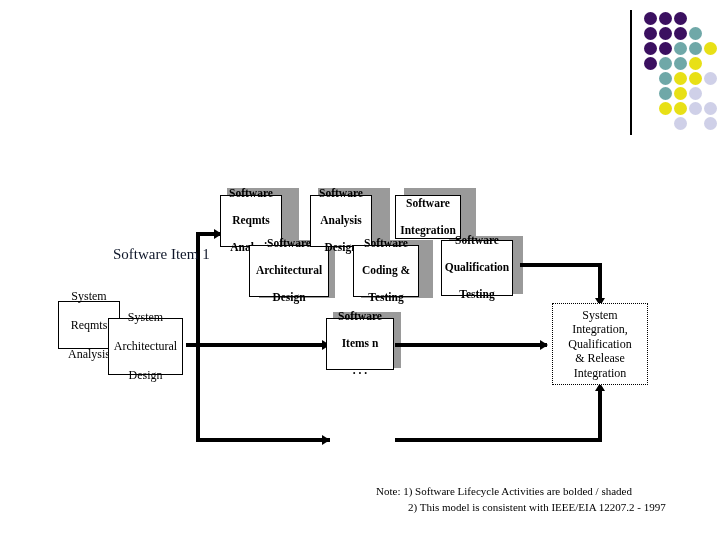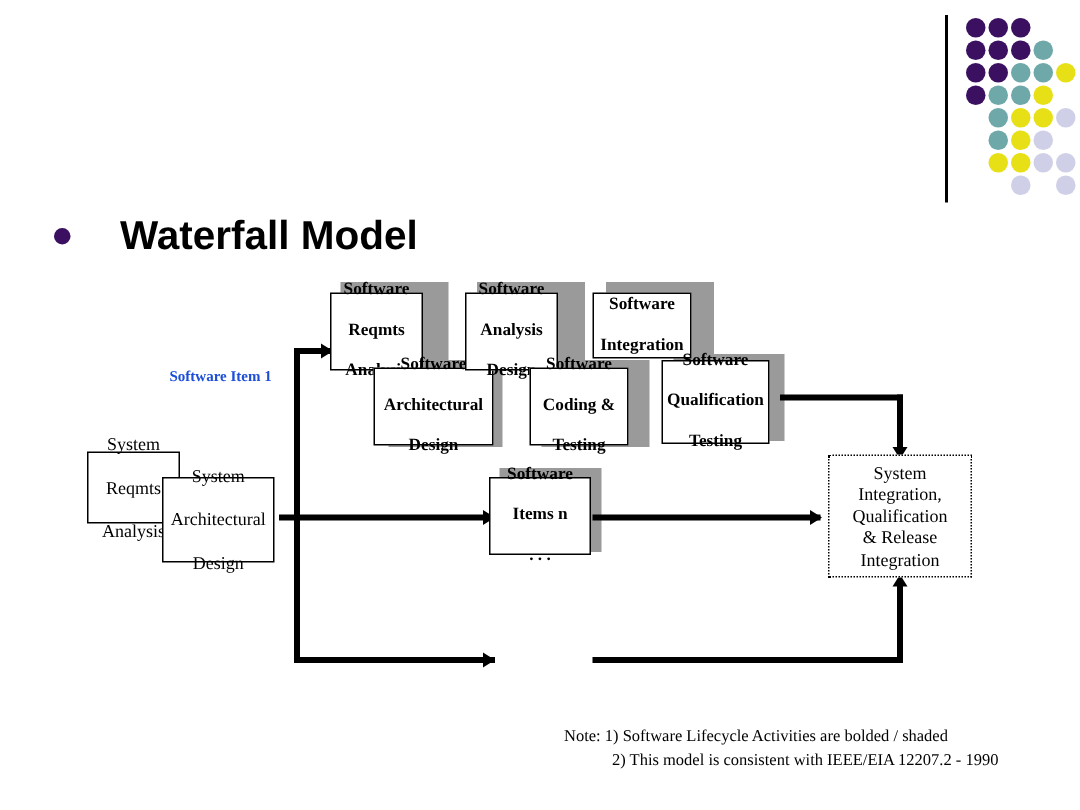--- a/index.html
+++ b/index.html
@@ -44,22 +44,22 @@
   .arrow-r{position:absolute;width:0;height:0;z-index:2;
      border-top:5px solid transparent;border-bottom:5px solid transparent;
      border-left:8px solid #000;}
   .arrow-d{position:absolute;width:0;height:0;z-index:2;
      border-left:5px solid transparent;border-right:5px solid transparent;
      border-top:8px solid #000;}
   .arrow-u{position:absolute;width:0;height:0;z-index:2;
      border-left:5px solid transparent;border-right:5px solid transparent;
      border-bottom:8px solid #000;}
 
-  #label-sw-item1{position:absolute;left:113px;top:246px;font-weight:bold;
-                  font-size:10px;color:#1d4ed8;white-space:nowrap;z-index:4;}
+  #label-sw-item1{position:absolute;left:113px;top:246px;font-weight:normal;
+                  font-size:15px;color:#0f172a;white-space:nowrap;z-index:4;}
 
   
   #footnote{position:absolute;left:376px;top:483px;width:330px;
             font-size:11px;line-height:16px;color:#000;}
   #footnote .fn-line{white-space:nowrap;}
   #footnote .fn-indent{padding-left:32px;}
 </style>
 </head>
 <body>
 
@@ -93,24 +93,20 @@
         <div class="dot" style="left: 59px; top: 77px; background: rgb(207, 208, 232);"></div>
         <div class="dot" style="left: 29px; top: 92px; background: rgb(232, 224, 22);"></div>
         <div class="dot" style="left: 44px; top: 92px; background: rgb(232, 224, 22);"></div>
         <div class="dot" style="left: 59px; top: 92px; background: rgb(207, 208, 232);"></div>
         <div class="dot" style="left: 74px; top: 92px; background: rgb(207, 208, 232);"></div>
         <div class="dot" style="left: 44px; top: 107px; background: rgb(207, 208, 232);"></div>
         <div class="dot" style="left: 74px; top: 107px; background: rgb(207, 208, 232);"></div>
       </div>
   </div>
 
-  <div id="title-row">
-    <div id="title-bullet"></div>
-    <div id="title-text">Waterfall Model</div>
-  </div>
 
   <div id="diagram">
 
     <div class="shadow" style="left:227px;top:188px;width:72px;height:56px;"></div>
     <div class="shadow" style="left:259px;top:240px;width:76px;height:58px;"></div>
     <div class="shadow" style="left:318px;top:188px;width:72px;height:56px;"></div>
     <div class="shadow" style="left:361px;top:240px;width:72px;height:58px;"></div>
     <div class="shadow" style="left:404px;top:188px;width:72px;height:50px;"></div>
     <div class="shadow" style="left:449px;top:236px;width:74px;height:58px;"></div>
     <div class="shadow" style="left:333px;top:312px;width:68px;height:56px;"></div>
@@ -218,16 +214,16 @@
         <span>Integration</span>
       </span>
     </div>
 
     <div id="label-sw-item1">Software Item 1</div>
 
   </div>
 
   <div id="footnote">
     <div class="fn-line">Note: 1) Software Lifecycle Activities are bolded / shaded</div>
-    <div class="fn-line fn-indent">2) This model is consistent with IEEE/EIA 12207.2 - 1990</div>
+    <div class="fn-line fn-indent">2) This model is consistent with IEEE/EIA 12207.2 - 1997</div>
   </div>
 
 </div>
 
 </body></html>

